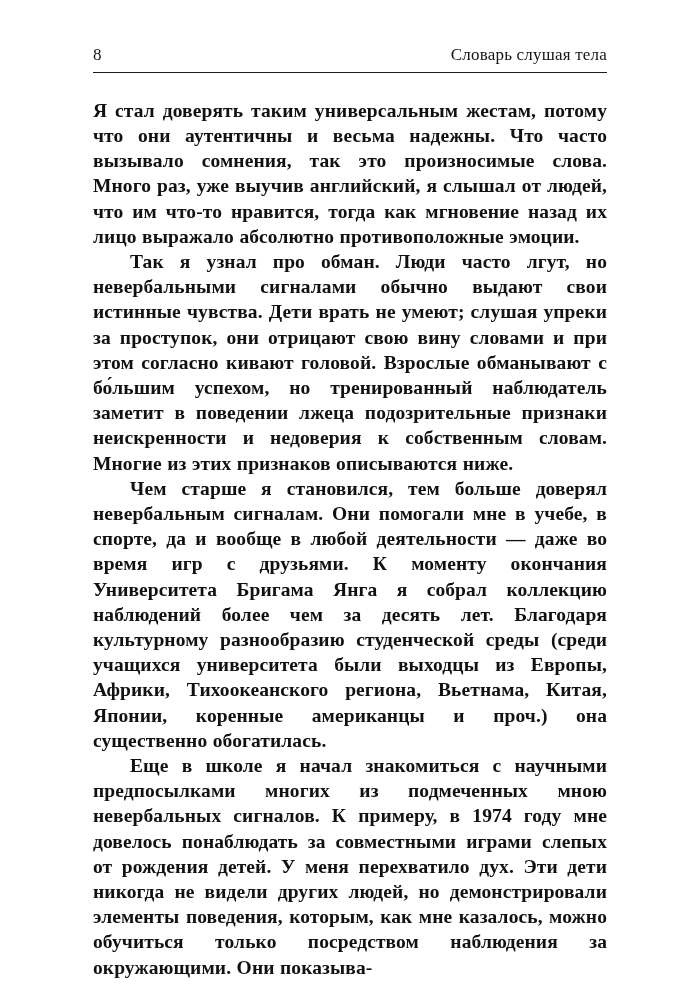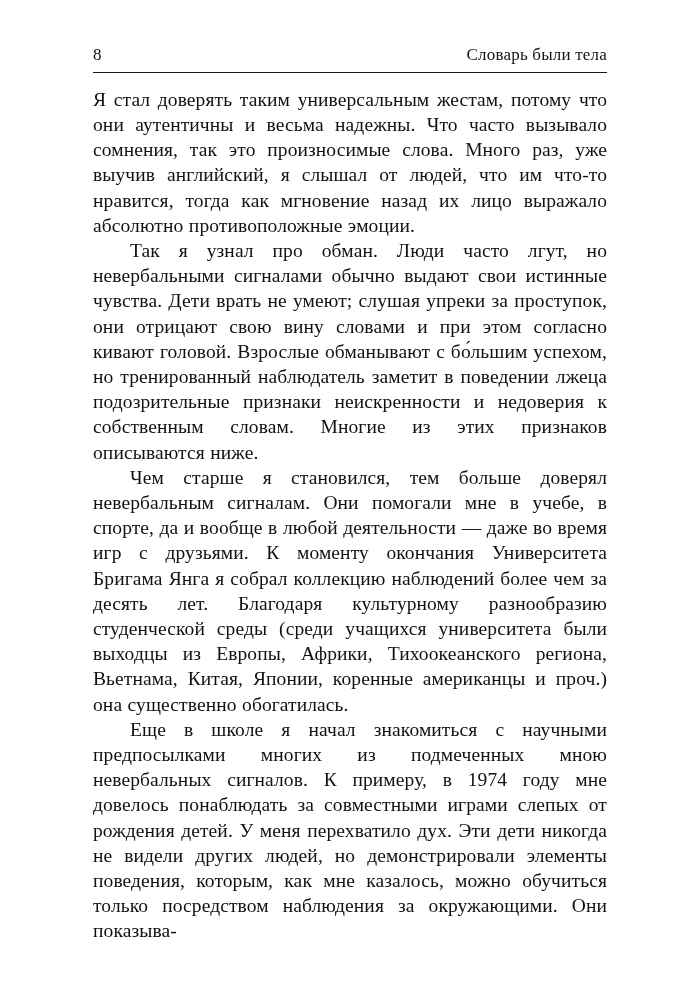--- a/index.html
+++ b/index.html
@@ -29,44 +29,45 @@
     border-bottom: 1.5px solid #1a1a1a;
     color: #141414;
   }
   .running-head .page-num {
     letter-spacing: 0.5px;
   }
   .running-head .running-title {
     letter-spacing: 0.2px;
   }
   .body-text {
-    margin-top: 14px;
+    margin-top: 25px;
     text-align: justify;
     font-size: 19.5px;
     line-height: 25.2px;
     letter-spacing: 0.1px;
     word-spacing: 0.5px;
+    font-weight: bold;
   }
   .body-text p {
     margin: 0;
     padding: 0;
     text-indent: 37px;
   }
   .body-text p.no-indent {
     text-indent: 0;
   }
 </style>
 </head>
 <body>
 
 <div class="page">
 
   <header class="running-head">
     <span class="page-num">8</span>
-    <span class="running-title">Словарь были тела</span>
+    <span class="running-title">Словарь слушая тела</span>
   </header>
 
   <main class="body-text">
     <p class="no-indent">Я стал доверять таким универсальным жестам, потому что они аутентичны и весьма надежны. Что часто вызывало сомнения, так это произносимые слова. Много раз, уже выучив английский, я слышал от людей, что им что-то нравится, тогда как мгновение назад их лицо выражало абсолютно противоположные эмоции.</p>
     <p>Так я узнал про обман. Люди часто лгут, но невербальными сигналами обычно выдают свои истинные чувства. Дети врать не умеют; слушая упреки за проступок, они отрицают свою вину словами и при этом согласно кивают головой. Взрослые обманывают с бо́льшим успехом, но тренированный наблюдатель заметит в поведении лжеца подозрительные признаки неискренности и недоверия к собственным словам. Многие из этих признаков описываются ниже.</p>
     <p>Чем старше я становился, тем больше доверял невербальным сигналам. Они помогали мне в учебе, в спорте, да и вообще в любой деятельности — даже во время игр с друзьями. К моменту окончания Университета Бригама Янга я собрал коллекцию наблюдений более чем за десять лет. Благодаря культурному разнообразию студенческой среды (среди учащихся университета были выходцы из Европы, Африки, Тихоокеанского региона, Вьетнама, Китая, Японии, коренные американцы и проч.) она существенно обогатилась.</p>
     <p>Еще в школе я начал знакомиться с научными предпосылками многих из подмеченных мною невербальных сигналов. К примеру, в 1974 году мне довелось понаблюдать за совместными играми слепых от рождения детей. У меня перехватило дух. Эти дети никогда не видели других людей, но демонстрировали элементы поведения, которым, как мне казалось, можно обучиться только посредством наблюдения за окружающими. Они показыва-</p>
   </main>
 
 </div>

